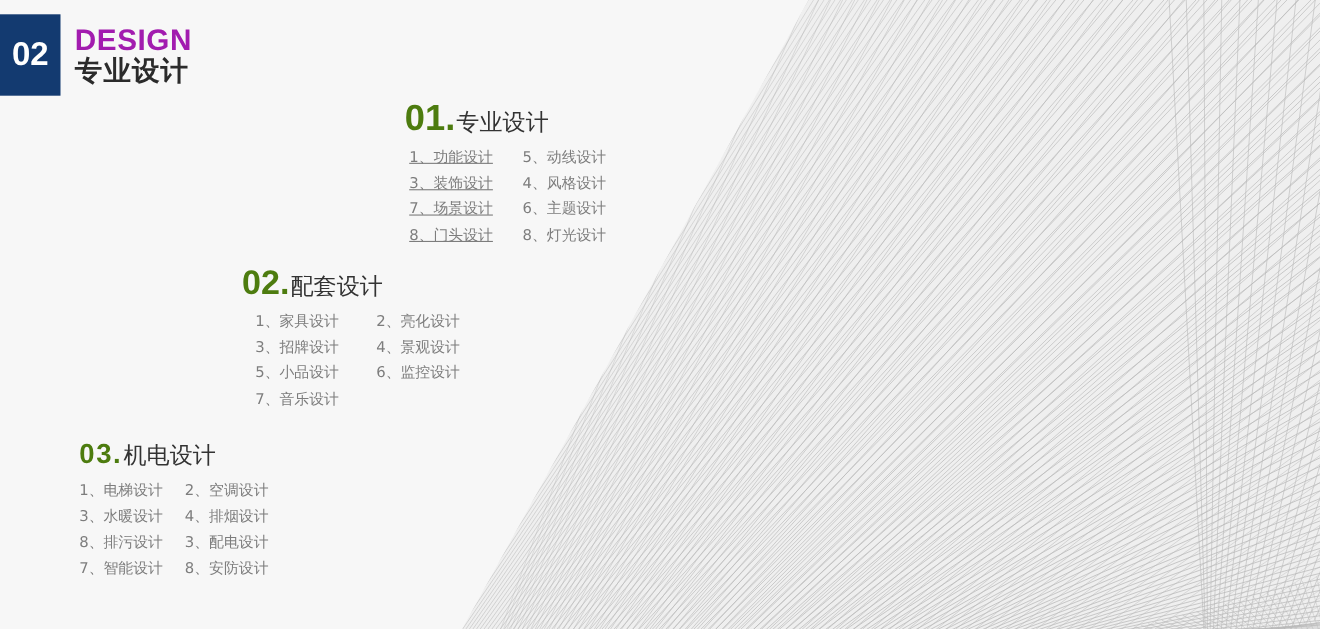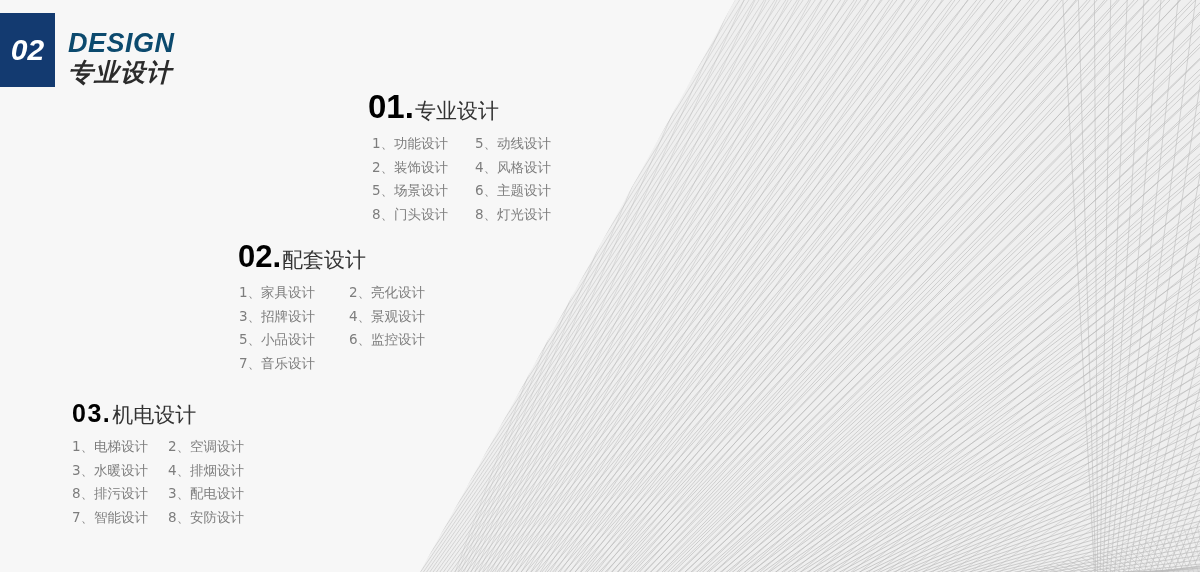--- a/index.html
+++ b/index.html
@@ -32,68 +32,68 @@
   }
   #art-svg{
     position:absolute;inset:0;
     width:1200px;height:572px;
   }
 
   
   #header{
     position:absolute;
     left:0;top:13px;
-    display:flex;align-items:flex-end;font-style:italic;
+    display:flex;align-items:center;
   }
   #badge{
     width:55px;height:74px;
     background:#133a70;
     display:flex;align-items:center;justify-content:center;
   }
   #badge-number{
     color:#ffffff;
     font-size:30px;
     font-weight:bold;
     letter-spacing:0px;
     line-height:1;
   }
   #header-text{
     margin-left:13px;
     display:flex;flex-direction:column;justify-content:center;
     padding-top:2px;
   }
   #header-title-en{
-    color:#0c4a6e;
+    color:#a21caf;
     font-size:27px;
     font-weight:bold;
     letter-spacing:0.5px;
     line-height:1.05;
   }
   #header-title-cn{
     color:#2b2b2b;
     font-size:25px;
     font-weight:bold;
     letter-spacing:1px;
     line-height:1.15;
     margin-top:1px;
   }
 
   
   .block{position:absolute;}
   #block-1{left:368px;top:90px;}
-  #block-2{left:238px;top:241px;}
+  #block-2{left:220px;top:241px;}
   #block-3{left:72px;top:401px;}
 
   .block-heading{
     display:flex;align-items:baseline;
     white-space:nowrap;
     margin-bottom:9px;
   }
   .block-index{
-    color:#000000;
+    color:#4d7c0f;
     font-weight:bold;
     line-height:1;
   }
   #block-1 .block-index{font-size:33px;letter-spacing:0px;}
   #block-2 .block-index{font-size:31px;letter-spacing:0px;}
   #block-3 .block-index{font-size:25px;letter-spacing:1.5px;}
   .block-title{
     color:#333333;
     font-size:21px;
     font-weight:normal;
@@ -109,22 +109,22 @@
   .list-row{
     display:flex;
     color:#7d7d7d;
     font-size:13.5px;
     font-family:"DejaVu Sans","Liberation Sans",sans-serif;
     line-height:23.5px;
     white-space:nowrap;
   }
   .list-cell{min-width:0;}
   #block-1 .list-row{padding-left:4px;}
-  #block-1 .list-cell:first-child{width:103px;}
-  #block-2 .list-row{padding-left:1px;}
+  #block-1 .list-cell:first-child{width:103px;text-decoration:underline;}
+  #block-2 .list-row{padding-left:1px;margin-left:11px;}
   #block-2 .list-cell:first-child{width:110px;}
   #block-3 .list-row{padding-left:0px;}
   #block-3 .list-cell:first-child{width:96px;}
 </style>
 </head>
 <body>
 
 <div id="slide">
 
   <div id="art-layer">
@@ -610,25 +610,25 @@
     <div class="block-heading">
       <span class="block-index">01.</span>
       <span class="block-title">专业设计</span>
     </div>
     <ul class="block-list">
       <li class="list-row">
         <span class="list-cell">1、功能设计</span>
         <span class="list-cell">5、动线设计</span>
       </li>
       <li class="list-row">
-        <span class="list-cell">2、装饰设计</span>
+        <span class="list-cell">3、装饰设计</span>
         <span class="list-cell">4、风格设计</span>
       </li>
       <li class="list-row">
-        <span class="list-cell">5、场景设计</span>
+        <span class="list-cell">7、场景设计</span>
         <span class="list-cell">6、主题设计</span>
       </li>
       <li class="list-row">
         <span class="list-cell">8、门头设计</span>
         <span class="list-cell">8、灯光设计</span>
       </li>
     </ul>
   </div>
 
   <div class="block" id="block-2">

